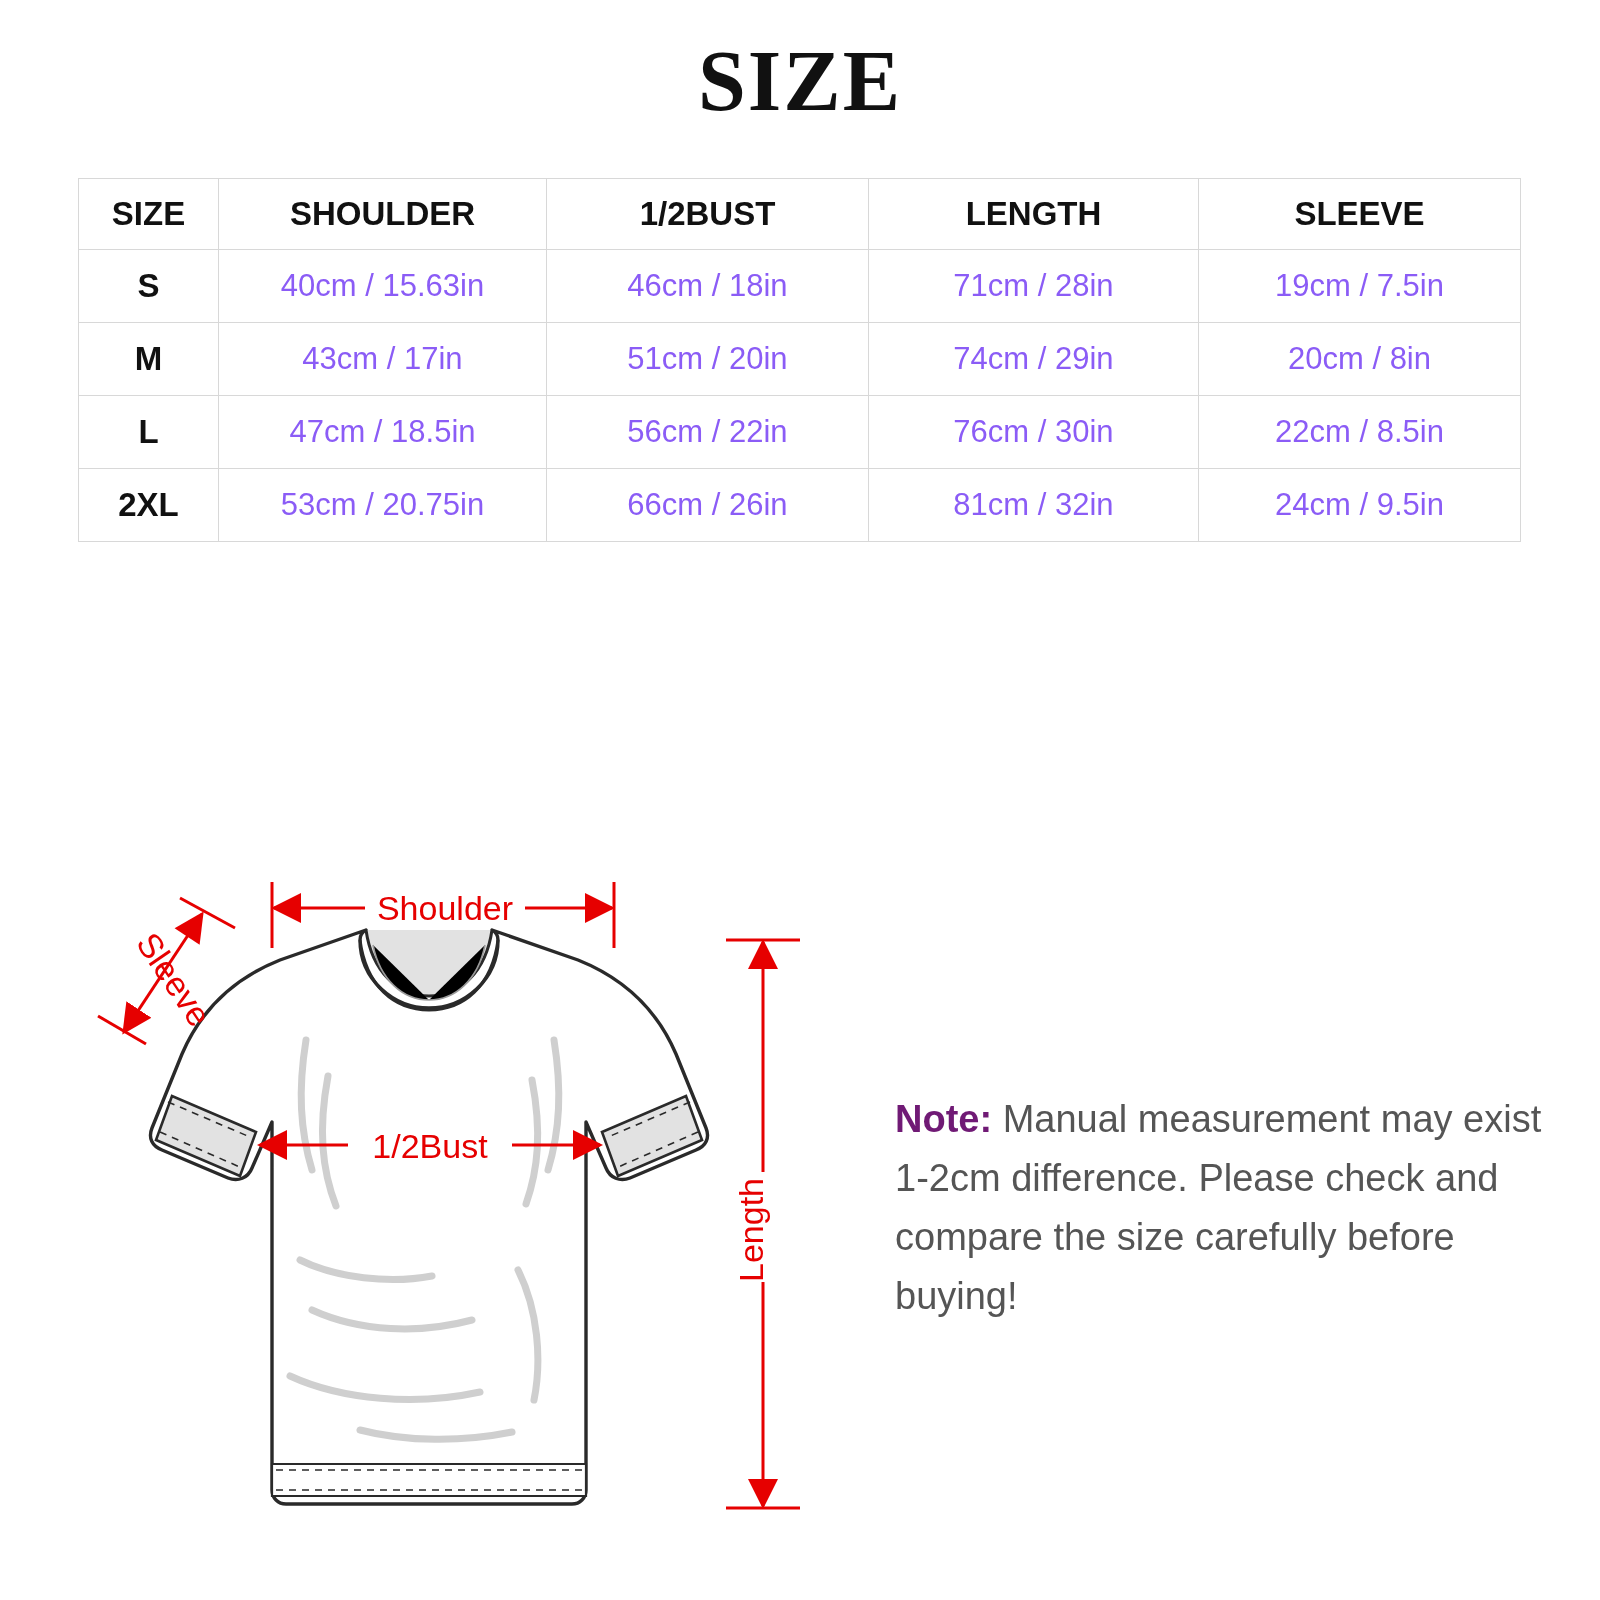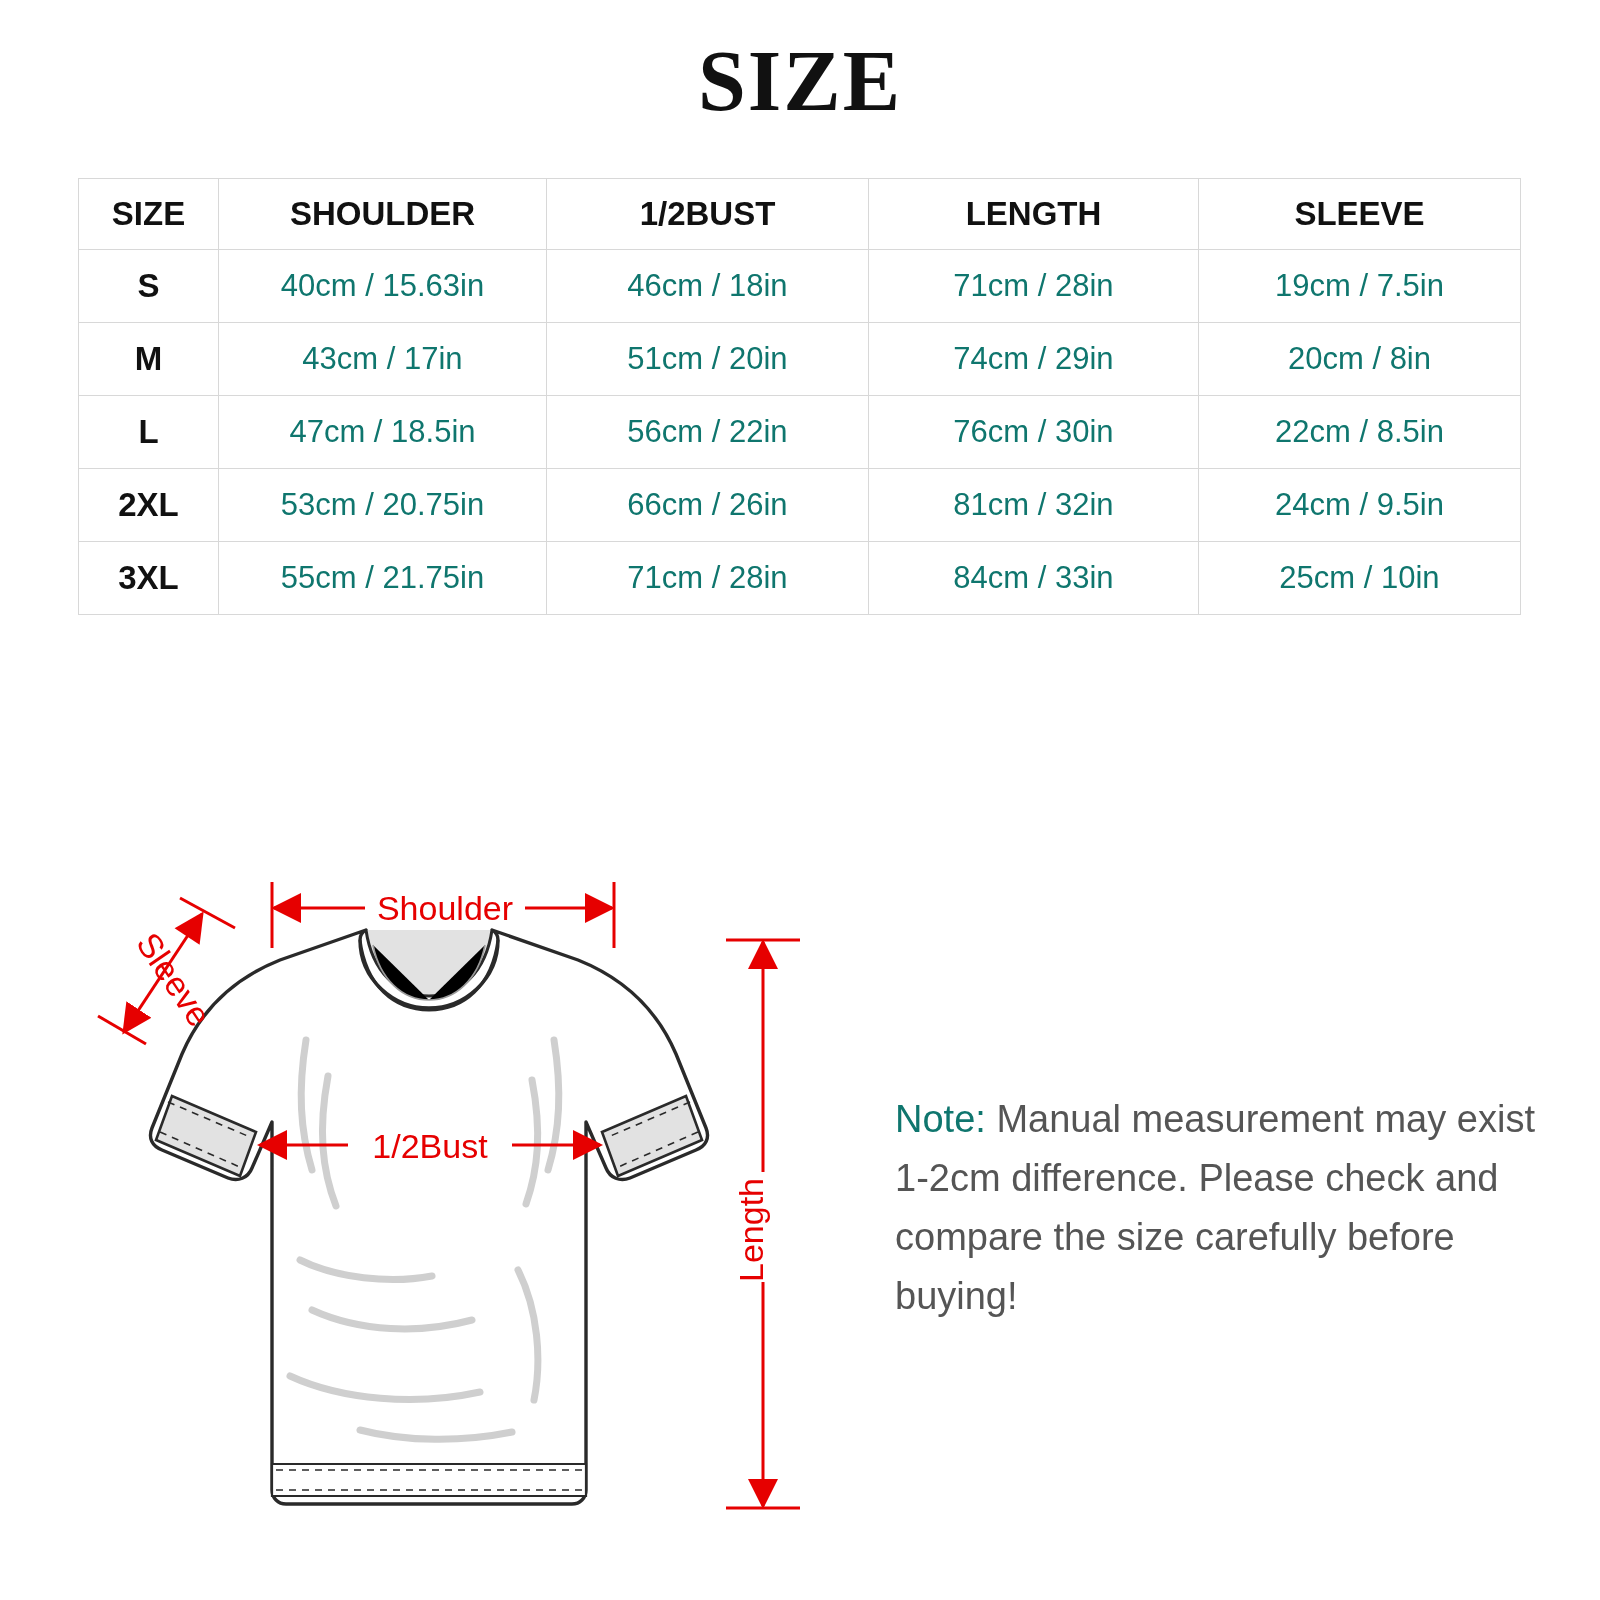--- a/index.html
+++ b/index.html
@@ -38,21 +38,21 @@
     width: 1442px;
     border-collapse: collapse;
     table-layout: fixed;
   }
   #size-table th, #size-table td {
     border: 1px solid #d8d8d8;
     height: 70px;
     text-align: center;
     vertical-align: middle;
     font-size: 31px;
-    color: #0f766e;
+    color: #8b5cf6;
     font-weight: normal;
   }
   #size-table th {
     color: #111111;
     font-weight: bold;
     font-size: 33px;
     height: 68px;
   }
   #size-table td.size-cell {
     color: #111111;
@@ -79,22 +79,22 @@
   #note {
     position: absolute;
     top: 1090px;
     left: 895px;
     width: 660px;
     font-size: 38px;
     line-height: 1.55;
     color: #555555;
   }
   #note .note-label {
-    font-weight: normal;
-    color: #0f766e;
+    font-weight: bold;
+    color: #701a75;
   }
 </style>
 </head>
 <body>
 
 <div id="title">SIZE</div>
 
 <table id="size-table">
   <colgroup>
     <col class="c0">
@@ -133,27 +133,20 @@
       <td>56cm / 22in</td>
       <td>76cm / 30in</td>
       <td>22cm / 8.5in</td>
     </tr>
     <tr>
       <td class="size-cell">2XL</td>
       <td>53cm / 20.75in</td>
       <td>66cm / 26in</td>
       <td>81cm / 32in</td>
       <td>24cm / 9.5in</td>
-    </tr>
-    <tr>
-      <td class="size-cell">3XL</td>
-      <td>55cm / 21.75in</td>
-      <td>71cm / 28in</td>
-      <td>84cm / 33in</td>
-      <td>25cm / 10in</td>
     </tr>
   </tbody>
 </table>
 
 <div id="diagram">
   <svg width="820" height="740" viewBox="0 0 820 740" xmlns="http://www.w3.org/2000/svg">
     <defs>
       <marker id="arrR" markerWidth="12" markerHeight="12" refX="9" refY="5" orient="auto">
         <path d="M0,0 L10,5 L0,10 z" fill="#e60000"></path>
       </marker>

